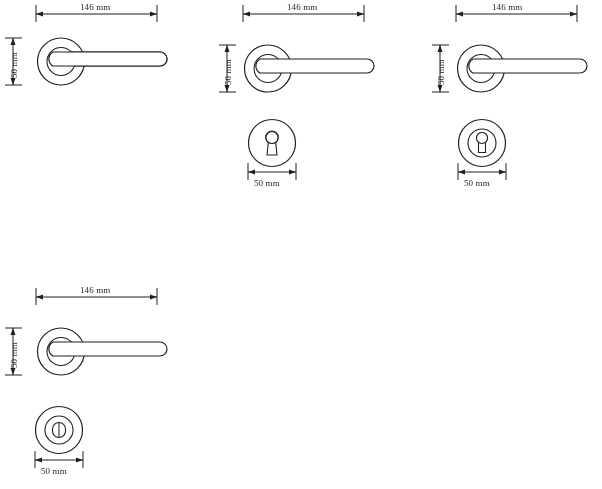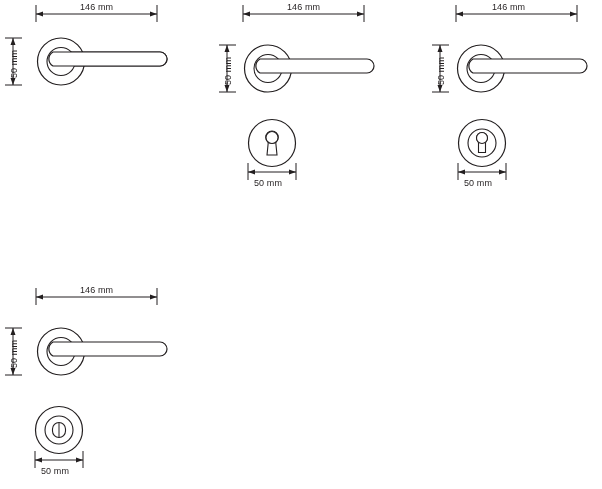--- a/index.html
+++ b/index.html
@@ -16,20 +16,21 @@
     overflow: hidden;
   }
   .stage {
     position: absolute;
     left: 0; top: 0;
     width: 602px;
     height: 489px;
   }
   .group {
     position: absolute;
+    font-family: Liberation Serif, serif;
   }
   .dim-label {
     position: absolute;
     font-size: 9px;
     color: #231f20;
     white-space: nowrap;
     letter-spacing: 0.1px;
   }
   .dim-label.vert {
     transform: rotate(-90deg);

